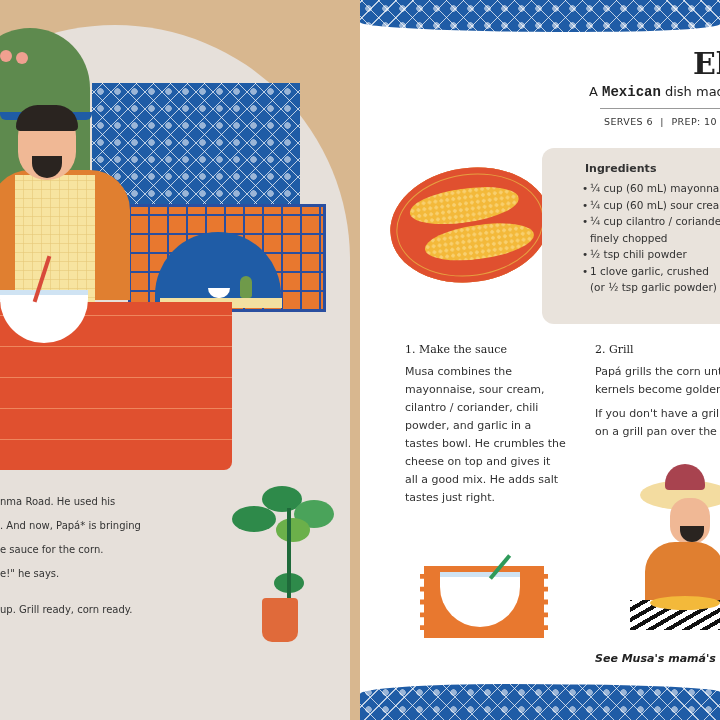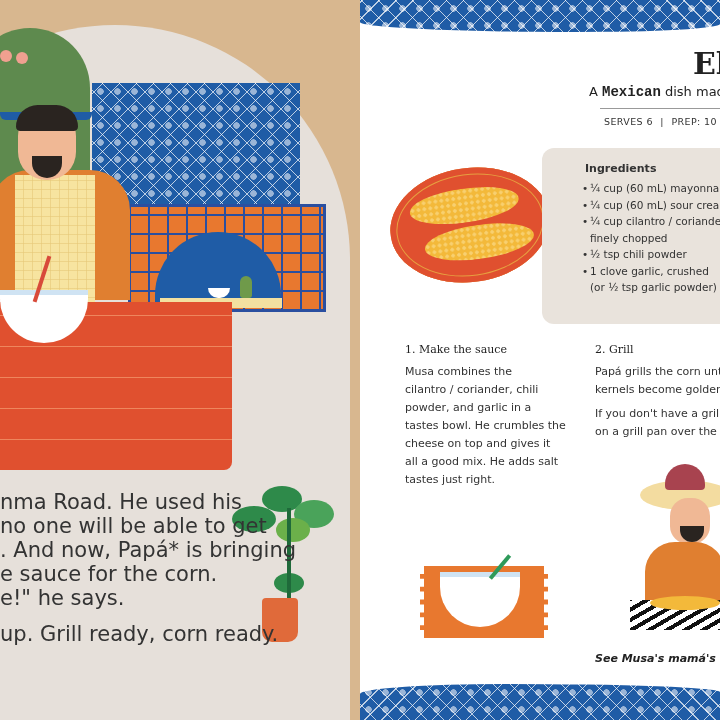--- a/index.html
+++ b/index.html
@@ -7,21 +7,21 @@
   .page{position:absolute;top:0;height:720px;overflow:hidden;}
   #left{left:0;width:360px;background:#d8b78f;}
   #right{left:360px;width:360px;background:#fff;}
   .abs{position:absolute;}
   .tile-blue{background-color:#1f5ca6;
     background-image:
       radial-gradient(circle at 50% 50%, rgba(255,255,255,.55) 0 3px, transparent 3.5px),
       repeating-linear-gradient(45deg, transparent 0 11px, rgba(255,255,255,.7) 11px 12px),
       repeating-linear-gradient(-45deg, transparent 0 11px, rgba(255,255,255,.7) 11px 12px);
     background-size:17px 17px, auto, auto;}
-  .story{position:absolute;left:0;top:490px;font-family:"DejaVu Sans",sans-serif;font-size:21px;line-height:24px;color:#333;}
+  .story{position:absolute;left:0;top:490px;font-family:"DejaVu Sans",sans-serif;font-size:10px;line-height:24px;color:#333;}
   .story div{white-space:nowrap;}
   .title{position:absolute;left:333px;top:46px;font-family:"DejaVu Serif",serif;font-size:30px;font-weight:bold;color:#222;}
   .subtitle{position:absolute;left:229px;top:84px;font-family:"DejaVu Sans",sans-serif;font-size:13px;color:#222;white-space:nowrap;}
   .subtitle .m{font-family:Liberation Mono, monospace;font-weight:bold;font-size:14px;}
   .meta-line{position:absolute;left:240px;top:108px;width:120px;height:1px;background:#999;}
   .meta{position:absolute;left:244px;top:116px;font-family:"DejaVu Sans",sans-serif;font-size:9.5px;letter-spacing:.4px;color:#333;white-space:nowrap;}
   .meta b{font-weight:normal;}
   .ing-card{position:absolute;left:182px;top:148px;width:200px;height:176px;background:#e9e3dc;border-radius:12px;}
   .ing-title{position:absolute;left:225px;top:162px;font-family:"DejaVu Sans",sans-serif;font-weight:bold;font-size:11px;color:#333;}
   .ing-list{position:absolute;left:222px;top:180px;font-family:"DejaVu Sans",sans-serif;font-size:10.5px;line-height:16.5px;color:#333;margin:0;padding:0;list-style:none;white-space:nowrap;}
@@ -75,21 +75,20 @@
       <div class="abs" style="left:62px;top:22px;width:40px;height:28px;background:#4aa35a;border-radius:50%;"></div>
       <div class="abs" style="left:44px;top:40px;width:34px;height:24px;background:#6bb04a;border-radius:50%;"></div>
       <div class="abs" style="left:42px;top:95px;width:30px;height:20px;background:#2e8a4a;border-radius:50%;"></div>
       <div class="abs" style="left:55px;top:30px;width:4px;height:90px;background:#1f6a3a;"></div>
     </div>
     <div class="abs" style="left:30px;top:120px;width:36px;height:44px;background:#e06a3a;border-radius:4px 4px 10px 10px;"></div>
   </div>
 
   <div class="story">
     <div>nma Road. He used his</div>
-    <div>no one will be able to get</div>
     <div>. And now, Papá* is bringing</div>
     <div>e sauce for the corn.</div>
     <div>e!" he says.</div>
     <div style="margin-top:12px;">up. Grill ready, corn ready.</div>
   </div>
 </div>
 
 <div id="right" class="page">
   <div class="abs tile-blue" style="left:0;top:0;width:360px;height:32px;border-radius:0 0 40% 60% / 0 0 8px 10px;"></div>
   <div class="abs tile-blue" style="left:0;top:684px;width:360px;height:36px;border-radius:40% 60% 0 0 / 10px 8px 0 0;"></div>
@@ -123,20 +122,21 @@
     <li class="cont" style="list-style:none;">finely chopped</li>
     <li>½ tsp chili powder</li>
     <li>1 clove garlic, crushed</li>
     <li class="cont">(or ½ tsp garlic powder)</li>
   </ul>
   <style>.ing-list li.cont:before{content:"";}</style>
 
   <div class="step-h" style="left:45px;top:343px;">1. Make the sauce</div>
   <div class="step-p" style="left:45px;top:363px;">
     <div>Musa combines the</div>
+    <div>mayonnaise, sour cream,</div>
     <div>cilantro / coriander, chili</div>
     <div>powder, and garlic in a</div>
     <div>tastes bowl. He crumbles the</div>
     <div>cheese on top and gives it</div>
     <div>all a good mix. He adds salt</div>
     <div>tastes just right.</div>
   </div>
 
   <div class="step-h" style="left:235px;top:343px;">2. Grill</div>
   <div class="step-p" style="left:235px;top:363px;">

